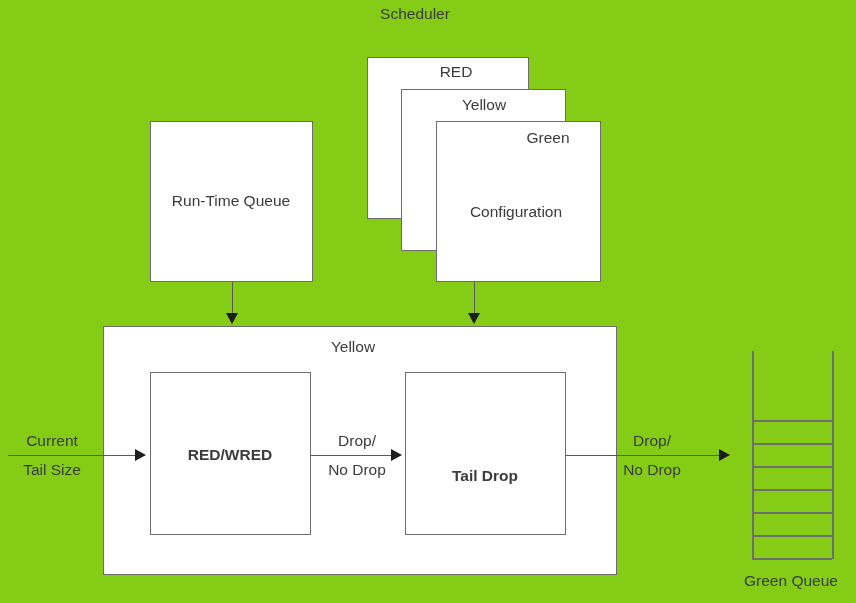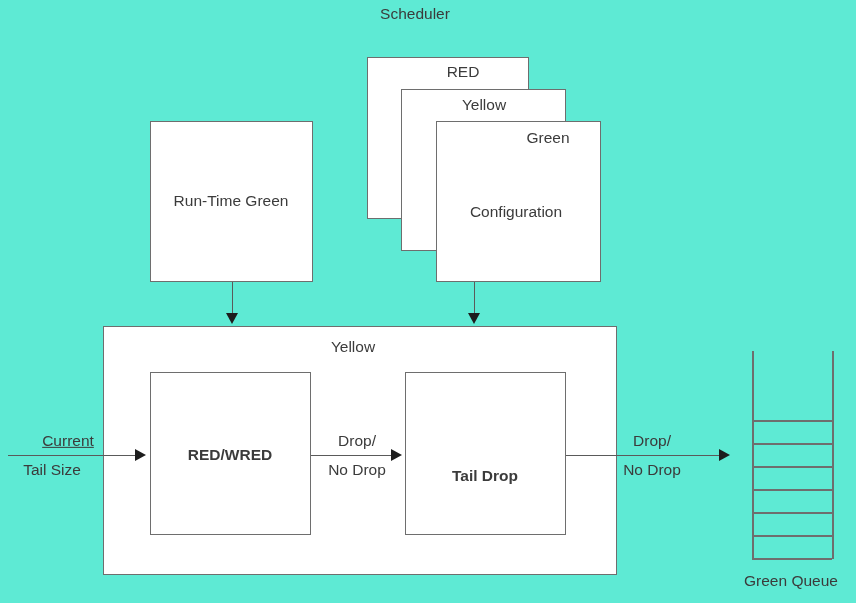--- a/index.html
+++ b/index.html
@@ -8,21 +8,21 @@
     background: #ffffff;
   }
   body {
     font-family: "Liberation Sans", sans-serif;
     -webkit-font-smoothing: antialiased;
   }
   #canvas {
     position: relative;
     width: 856px;
     height: 603px;
-    background: #5eead4;
+    background: #84cc16;
     overflow: hidden;
   }
 
   
   .box {
     position: absolute;
     box-sizing: border-box;
     border: 1.6px solid #6e6e6e;
     background: #ffffff;
   }
@@ -87,50 +87,50 @@
   .t-edge    { font-size: 15.5px; }
 </style>
 </head>
 <body>
 
 <div id="canvas">
 
   <div class="label center t-title" style="left:415px; top:14px;">Scheduler</div>
 
   <div class="box" style="left:367px; top:57px; width:162px; height:162px;"></div>
-  <div class="label center t-card" style="left:456px; top:72px;margin-left:7px;">RED</div>
+  <div class="label center t-card" style="left:456px; top:72px;">RED</div>
 
   <div class="box" style="left:401px; top:89px; width:165px; height:162px;"></div>
   <div class="label center t-card" style="left:484px; top:105px;text-align:center;">Yellow</div>
 
   <div class="box" style="left:436px; top:121px; width:165px; height:161px;"></div>
   <div class="label center t-card" style="left:516px; top:138px;margin-left:32px;">Green</div>
   <div class="label center t-card" style="left:516px; top:212px;">Configuration</div>
 
   <div class="box" style="left:150px; top:121px; width:163px; height:161px;"></div>
-  <div class="label center t-card" style="left:231px; top:201px;">Run-Time Green</div>
+  <div class="label center t-card" style="left:231px; top:201px;">Run-Time Queue</div>
 
   <div class="vline" style="left:232px; top:282px; height:33px;"></div>
   <div class="arrow-down" style="left:226px; top:313px;"></div>
 
   <div class="vline" style="left:474px; top:282px; height:33px;"></div>
   <div class="arrow-down" style="left:468px; top:313px;"></div>
 
   <div class="box" style="left:103px; top:326px; width:514px; height:249px;"></div>
   <div class="label center t-title" style="left:353px; top:347px;">Yellow</div>
 
   <div class="box" style="left:150px; top:372px; width:161px; height:163px;"></div>
   <div class="label center t-card" style="left:230px; top:455px;font-weight:bold;">RED/WRED</div>
 
   <div class="box" style="left:405px; top:372px; width:161px; height:163px;"></div>
   <div class="label center t-card" style="left:485px; top:476px;font-weight:bold;">Tail Drop</div>
 
   <div class="hline" style="left:8px; top:455px; width:129px;"></div>
   <div class="arrow-right" style="left:135px; top:449px;"></div>
-  <div class="label center two-line t-edge" style="left:68px; top:441px;text-decoration:underline;">Current</div>
+  <div class="label center two-line t-edge" style="left:52px; top:441px;">Current</div>
   <div class="label center two-line t-edge" style="left:52px; top:470px;">Tail Size</div>
 
   <div class="hline" style="left:311px; top:455px; width:82px;"></div>
   <div class="arrow-right" style="left:391px; top:449px;"></div>
   <div class="label center two-line t-edge" style="left:357px; top:441px;">Drop/</div>
   <div class="label center two-line t-edge" style="left:357px; top:470px;">No Drop</div>
 
   <div class="hline" style="left:566px; top:455px; width:156px;"></div>
   <div class="arrow-right" style="left:719px; top:449px;"></div>
   <div class="label center two-line t-edge" style="left:652px; top:441px;">Drop/</div>

